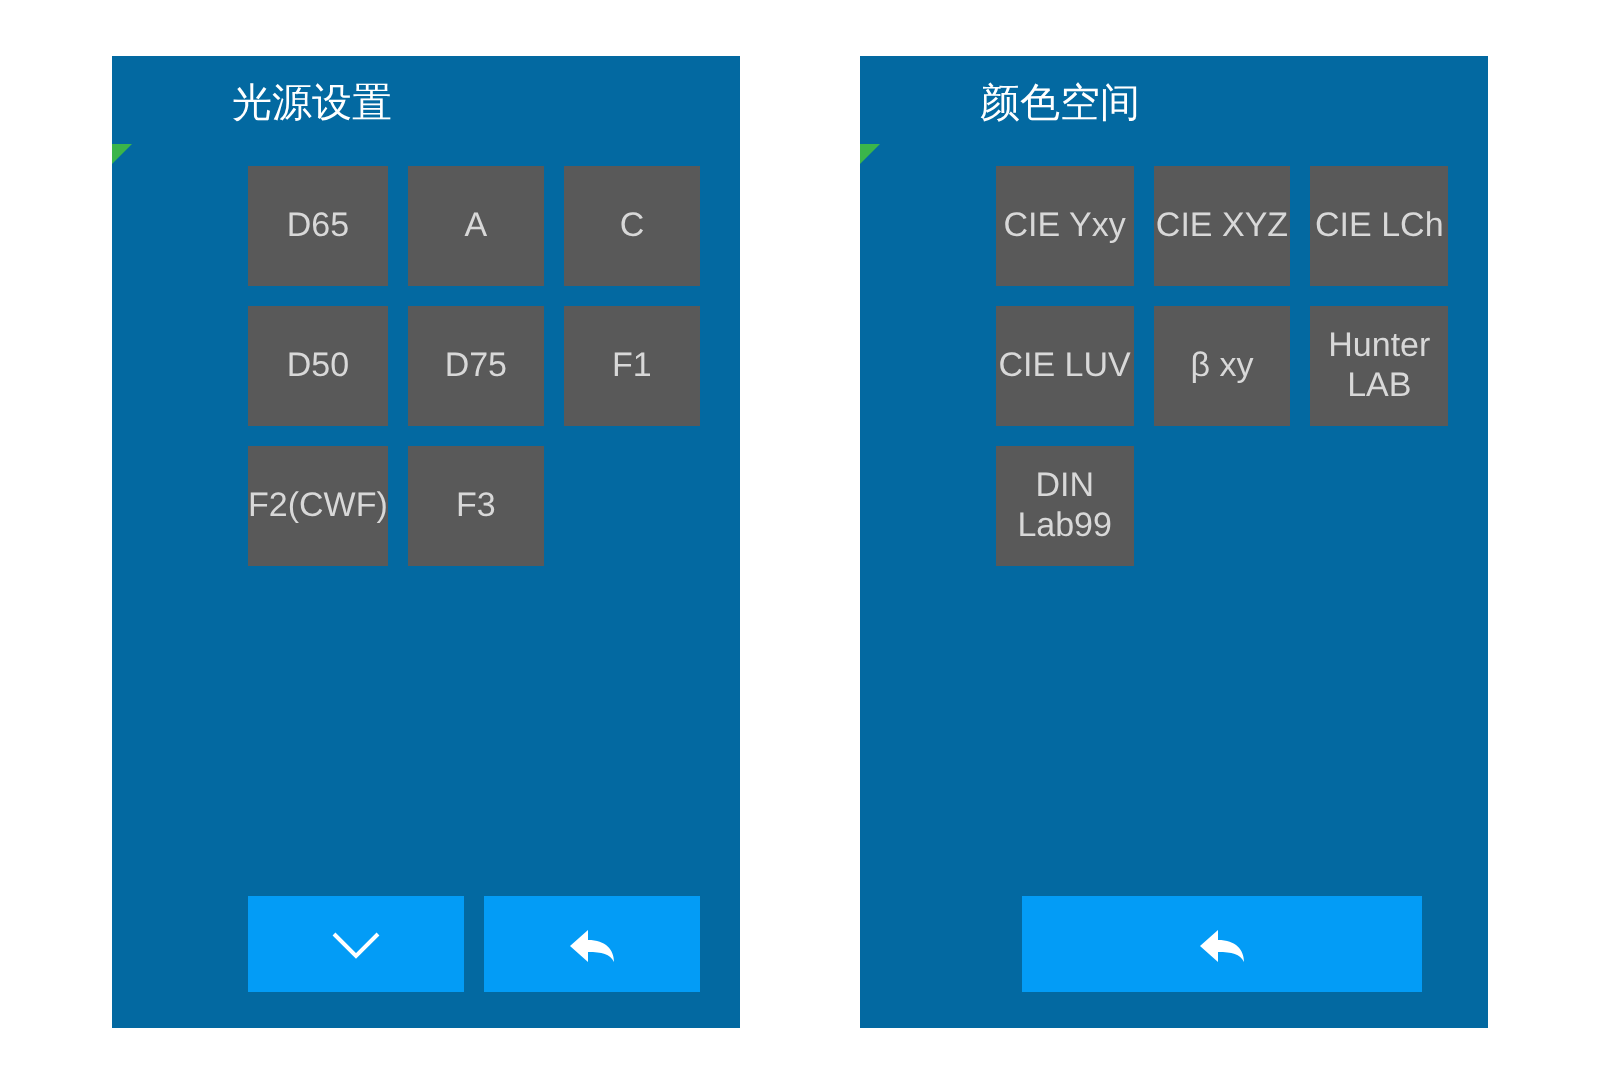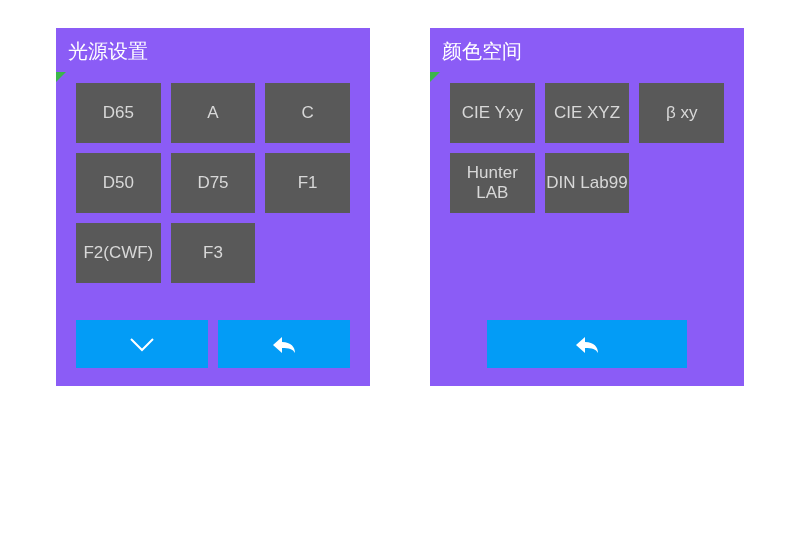--- a/index.html
+++ b/index.html
@@ -7,25 +7,26 @@
       width: 800px;
       height: 542px;
       background: #fff;
       display: flex;
       gap: 60px;
       padding: 28px 56px;
       font-family: Arial, "Microsoft YaHei", sans-serif;
     }
     .panel {
       width: 314px;
-      height: 358px;
-      background: #8b5cf6;
+      height: 486px;
+      background: #0369a1;
       display: flex;
       flex-direction: column;
       position: relative;
+      padding-left: 48px;
     }
     .panel-title {
       color: #fff;
       font-size: 20px;
       padding: 10px 12px 8px;
       font-weight: 400;
     }
     .green-dot {
       position: absolute;
       top: 44px;
@@ -109,20 +110,22 @@
     </div>
   </div>
 </div>
 
 <div class="panel">
   <div class="panel-title">颜色空间</div>
   <div class="green-dot"></div>
   <div class="grid">
     <div class="option">CIE Yxy</div>
     <div class="option">CIE XYZ</div>
+    <div class="option">CIE LCh</div>
+    <div class="option">CIE LUV</div>
     <div class="option">β xy</div>
     <div class="option">Hunter LAB</div>
     <div class="option">DIN Lab99</div>
   </div>
   <div class="footer single">
     <div class="footer-btn">
       <svg class="icon-svg" viewBox="0 0 30 24" fill="#fff">
         <path d="M4 13 L13 5 L13 10 C22 10 26 15 26 21 C24 17 20 16 13 16 L13 21 Z"></path>
       </svg>
     </div>

